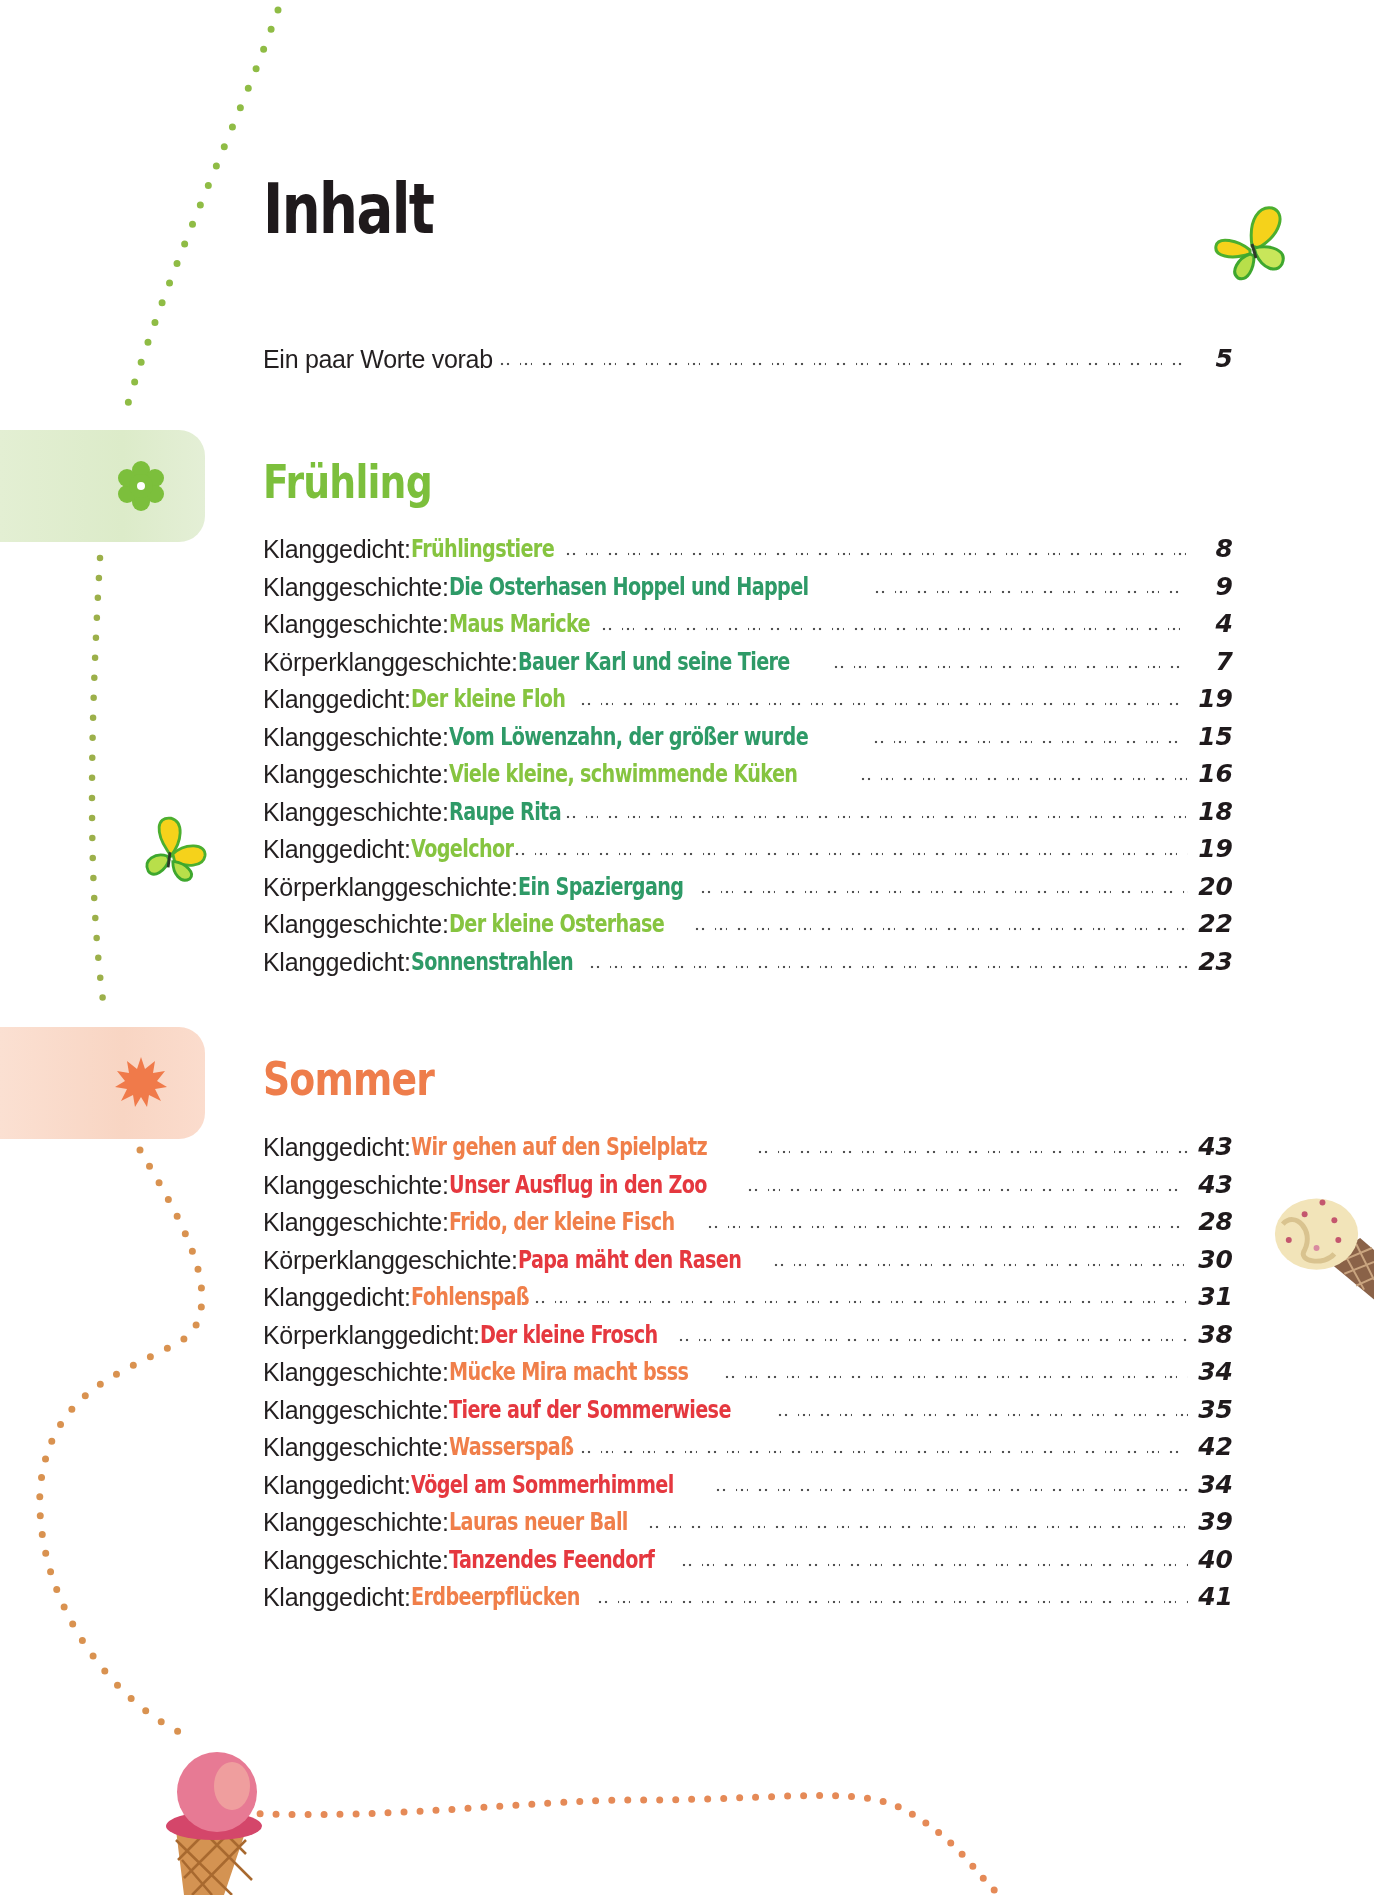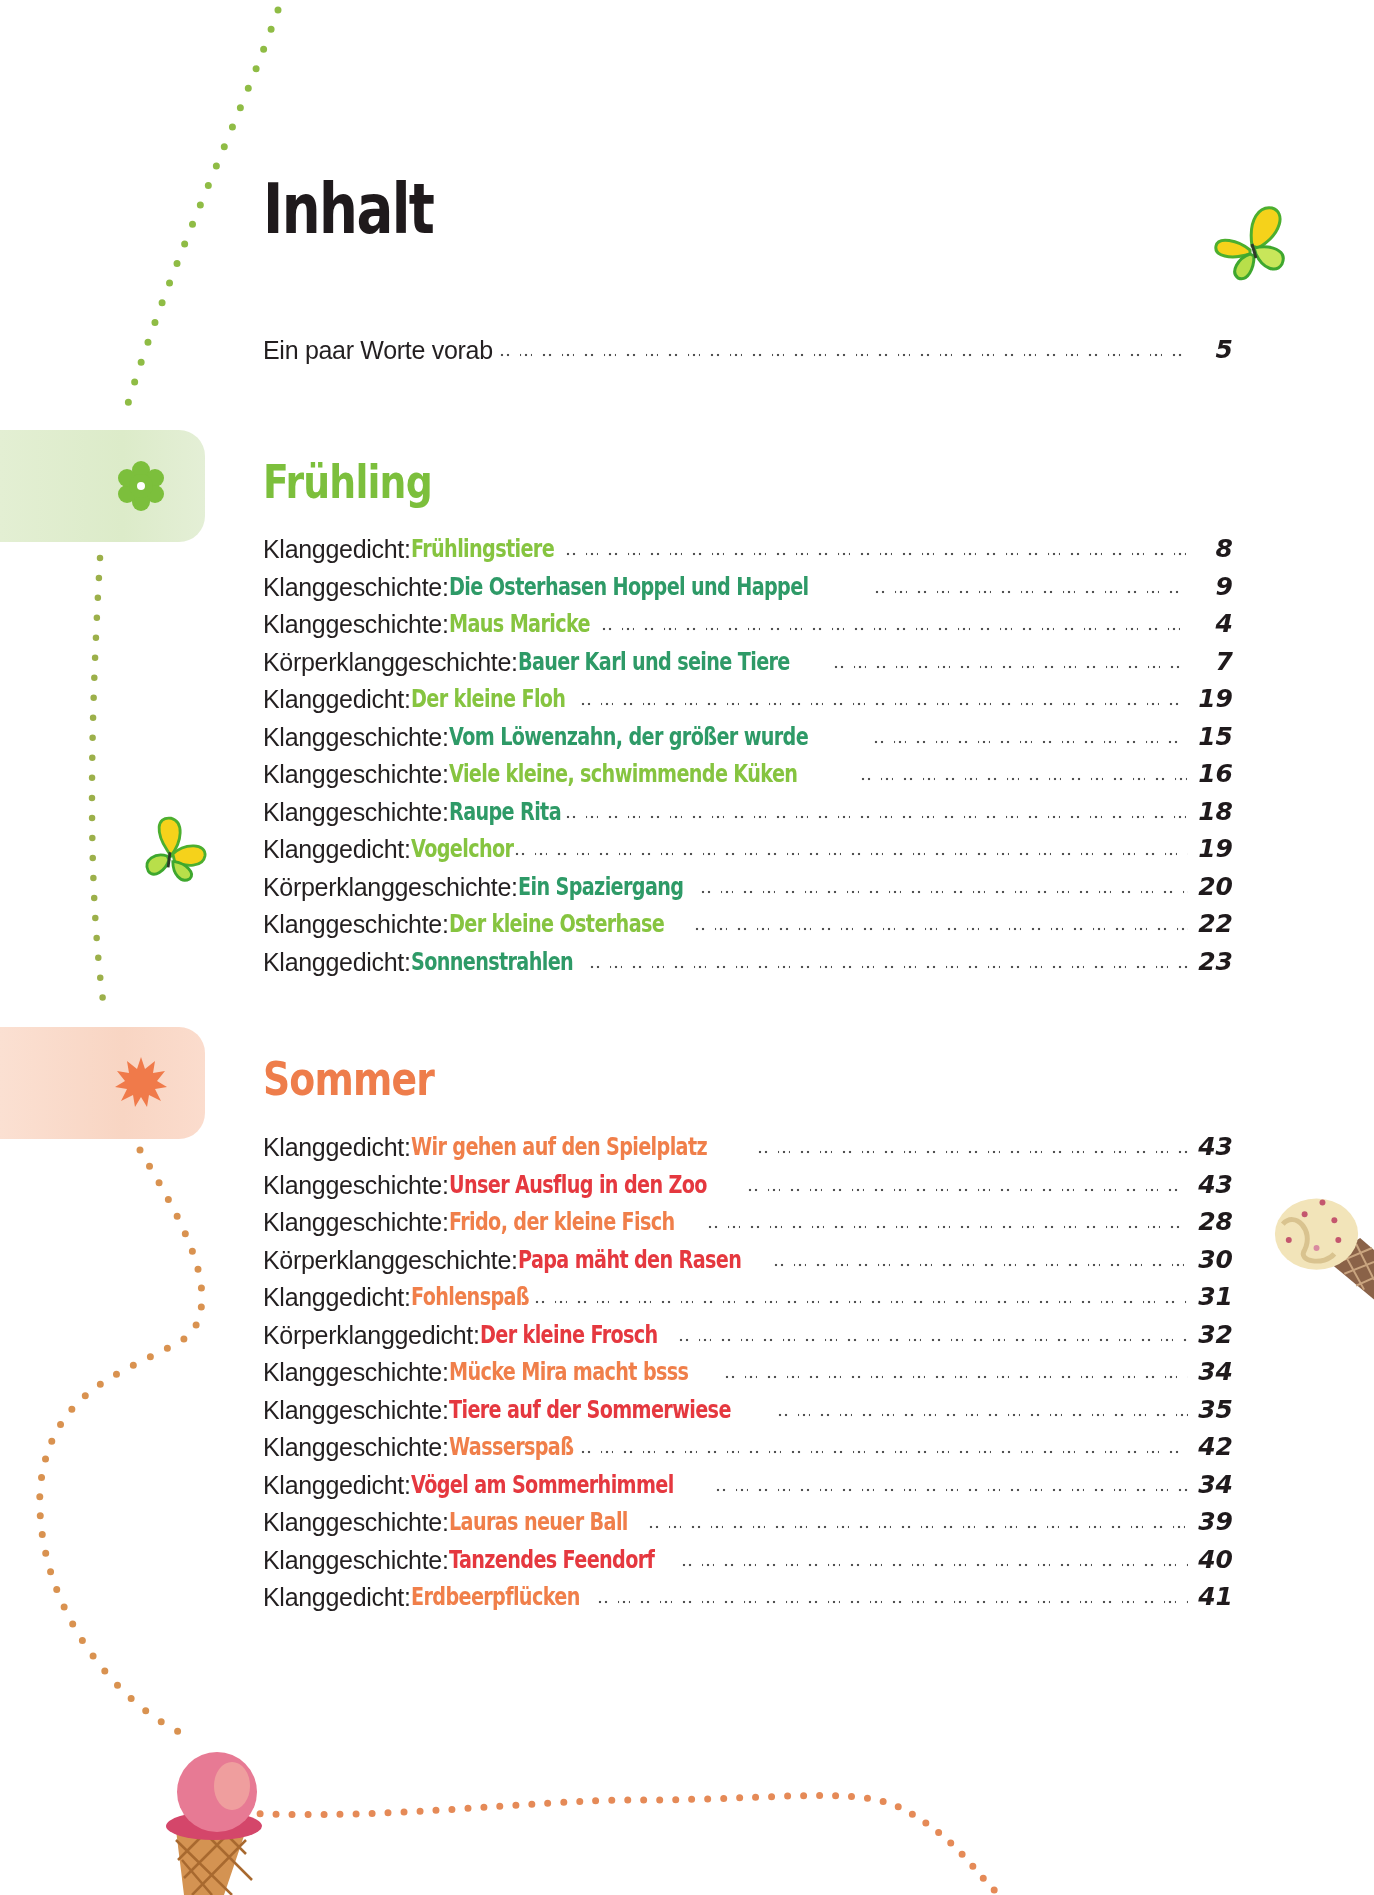--- a/index.html
+++ b/index.html
@@ -73,21 +73,21 @@
 <svg style="position:absolute;left:162px;top:1750px;width:120px;height:145px" viewBox="0 0 120 145">
   <path d="M14 80 L 84 80 L 62 145 L 22 145 Z" fill="#d49352"></path>
   <path d="M14 90 L 70 145 M 20 110 L 50 145 M 40 80 L 90 130 M 60 80 L 84 104 M 84 90 L 30 145 M 70 80 L 22 128 M 46 80 L 16 110" stroke="#a8692f" stroke-width="2.5"></path>
   <ellipse cx="52" cy="76" rx="48" ry="14" fill="#d4466a"></ellipse>
   <circle cx="55" cy="42" r="40" fill="#e77a94"></circle>
   <ellipse cx="70" cy="36" rx="18" ry="24" fill="#f1a7a0" opacity="0.8"></ellipse>
 </svg>
 
 <h1 class="title">Inhalt</h1>
 
-<div class="toc-row" style="top:331px">
+<div class="toc-row" style="top:340px">
   <span class="prefix">Ein paar Worte vorab</span>
   <span class="leader"></span>
   <span class="page">5</span>
 </div>
 
 <div class="tab tab-spring">
   <svg class="tab-icon" viewBox="0 0 56 56">
     <g fill="#7cbf3c">
       <circle cx="28" cy="12" r="9"></circle>
         <circle cx="42" cy="20" r="9"></circle>
@@ -212,21 +212,21 @@
   <div class="toc-row" style="top:1278px">
       <span class="prefix">Klanggedicht: </span>
       <span class="story" style="color:#f07f4a">Fohlenspaß</span>
       <span class="leader"></span>
       <span class="page">31</span>
     </div>
   <div class="toc-row" style="top:1315.5px">
       <span class="prefix">Körperklanggedicht: </span>
       <span class="story" style="color:#e5383f">Der kleine Frosch</span>
       <span class="leader"></span>
-      <span class="page">32</span>
+      <span class="page">38</span>
     </div>
   <div class="toc-row" style="top:1353px">
       <span class="prefix">Klanggeschichte: </span>
       <span class="story" style="color:#f07f4a">Mücke Mira macht bsss</span>
       <span class="leader"></span>
       <span class="page">34</span>
     </div>
   <div class="toc-row" style="top:1390.5px">
       <span class="prefix">Klanggeschichte: </span>
       <span class="story" style="color:#e5383f">Tiere auf der Sommerwiese</span>

